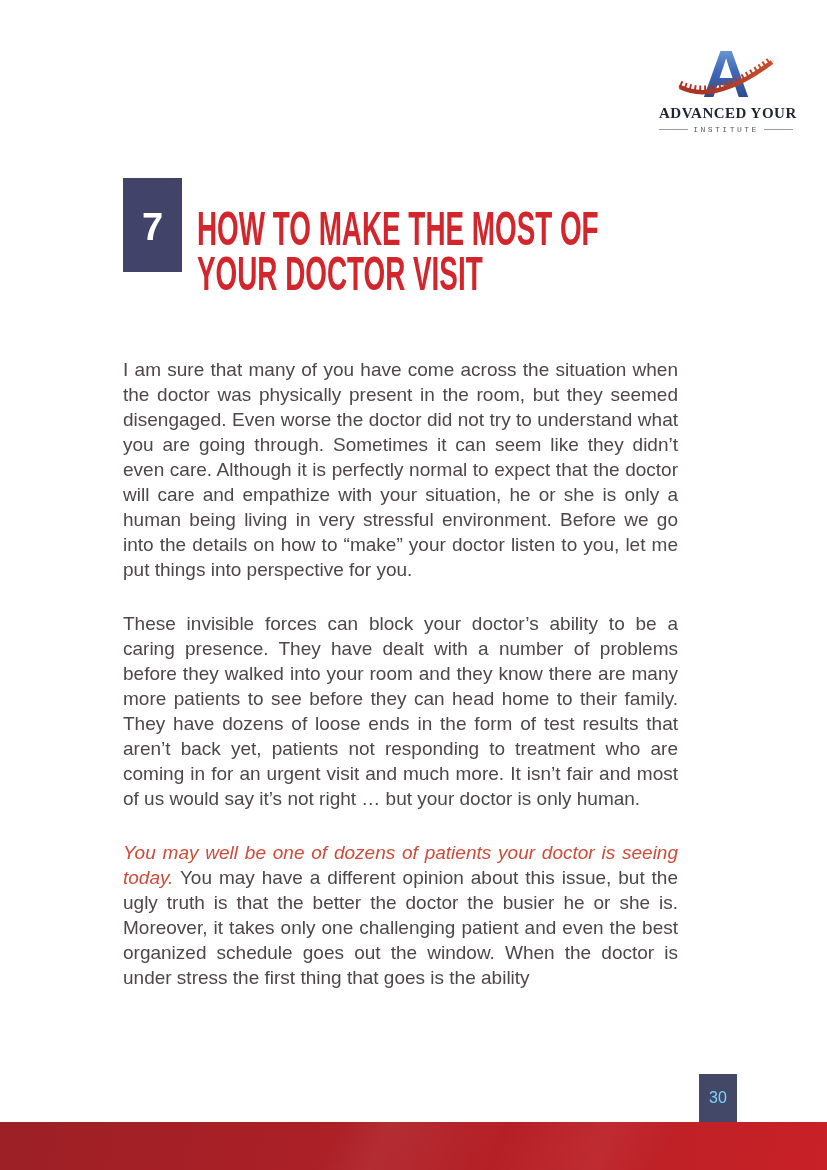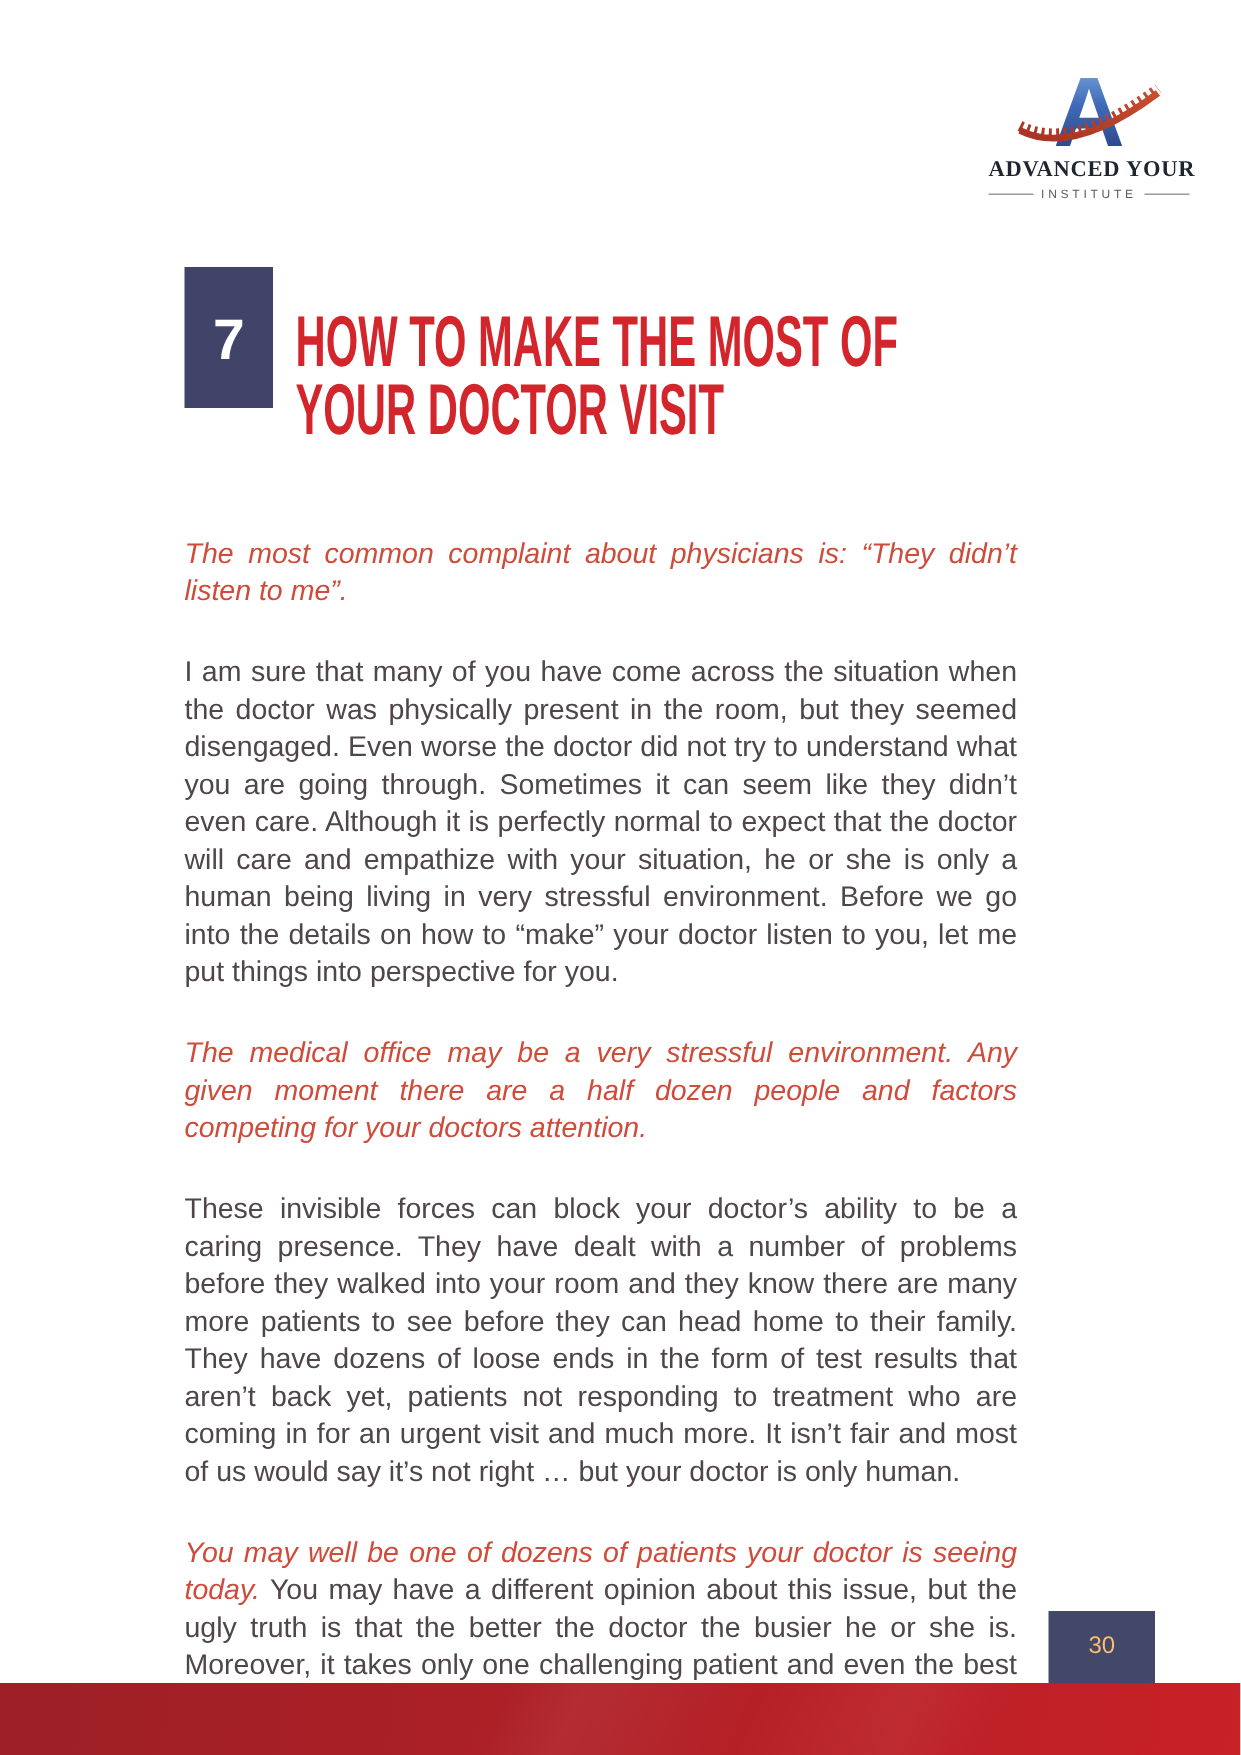--- a/index.html
+++ b/index.html
@@ -18,21 +18,21 @@
   }
   
   .logo{position:absolute;top:36px;right:34px;width:134px;text-align:center;}
   .logo svg{display:block;margin:0 auto;}
   .logo-name{
     font-family:"Liberation Serif",serif;font-weight:700;font-size:15px;
     letter-spacing:.5px;color:#1e2531;margin-top:1px;white-space:nowrap;
   }
   .logo-sub{
     display:flex;align-items:center;gap:5px;margin-top:3px;
-    font-family:Liberation Sans, sans-serif;font-size:8px;letter-spacing:2.5px;
+    font-family:Liberation Mono, monospace;font-size:8px;letter-spacing:2.5px;
     color:#5a5a60;justify-content:flex-start;
   }
   .logo-sub .rule{flex:1;height:1px;background:#9a9aa0;}
   
   .chapter-box{
     position:absolute;left:123px;top:178px;width:59px;height:94px;
     background:var(--navy);color:#ffffff;display:flex;align-items:center;
     justify-content:center;font-size:38px;font-weight:700;padding-top:4px;
     box-sizing:border-box;
   }
@@ -47,22 +47,22 @@
   .content{
     position:absolute;left:123px;top:328px;width:555px;
     font-size:19px;line-height:25px;color:var(--body-text);
   }
   .content p{margin:29px 0 0;text-align:justify;}
   .intro{font-style:italic;color:var(--accent-red);margin:0;text-align:left;}
   .accent{font-style:italic;color:var(--accent-red);}
   p.accent-par{color:var(--accent-red);font-style:italic;}
   
   .page-badge{
-    position:absolute;left:699px;top:1074px;width:71px;height:48px;
-    background:var(--badge-navy);color:#fdba74;display:flex;align-items:center;
+    position:absolute;left:699px;top:1074px;width:38px;height:48px;
+    background:var(--badge-navy);color:#7dd3fc;display:flex;align-items:center;
     justify-content:center;font-size:16px;
   }
   .footer-bar{
     position:absolute;left:0;top:1122px;width:827px;height:48px;
     background:
       linear-gradient(115deg, rgba(255,255,255,0) 40%, rgba(255,255,255,0.06) 46%, rgba(255,255,255,0) 60%, rgba(255,255,255,0.05) 72%, rgba(255,255,255,0) 80%),
       linear-gradient(97deg, var(--bar-left), #b22026 55%, var(--bar-right));
   }
 </style>
 </head>
@@ -97,23 +97,21 @@
 
 <div class="chapter-box">
   <span>7</span>
 </div>
 <h1 class="chapter-title" style="margin:0;">
   <span class="line">HOW TO MAKE THE MOST OF</span>
   <span class="line">YOUR DOCTOR VISIT</span>
 </h1>
 
 <div class="content">
-  <p class="intro">The most common complaint about physicians is: “They didn’t listen to me”.</p>
   <p>I am sure that many of you have come across the situation when the doctor was physically present in the room, but they seemed disengaged. Even worse the doctor did not try to understand what you are going through. Sometimes it can seem like they didn’t even care. Although it is perfectly normal to expect that the doctor will care and empathize with your situation, he or she is only a human being living in very stressful environment. Before we go into the details on how to “make” your doctor listen to you, let me put things into perspective for you.</p>
-  <p class="accent-par">The medical office may be a very stressful environment. Any given moment there are a half dozen people and factors competing for your doctors attention.</p>
   <p>These invisible forces can block your doctor’s ability to be a caring presence. They have dealt with a number of problems before they walked into your room and they know there are many more patients to see before they can head home to their family. They have dozens of loose ends in the form of test results that aren’t back yet, patients not responding to treatment who are coming in for an urgent visit and much more. It isn’t fair and most of us would say it’s not right … but your doctor is only human.</p>
   <p>
     <span class="accent">You may well be one of dozens of patients your doctor is seeing today.</span>
     <span>You may have a different opinion about this issue, but the ugly truth is that the better the doctor the busier he or she is. Moreover, it takes only one challenging patient and even the best organized schedule goes out the window. When the doctor is under stress the first thing that goes is the ability</span>
   </p>
 </div>
 
 <div class="page-badge">
   <span>30</span>
 </div>

